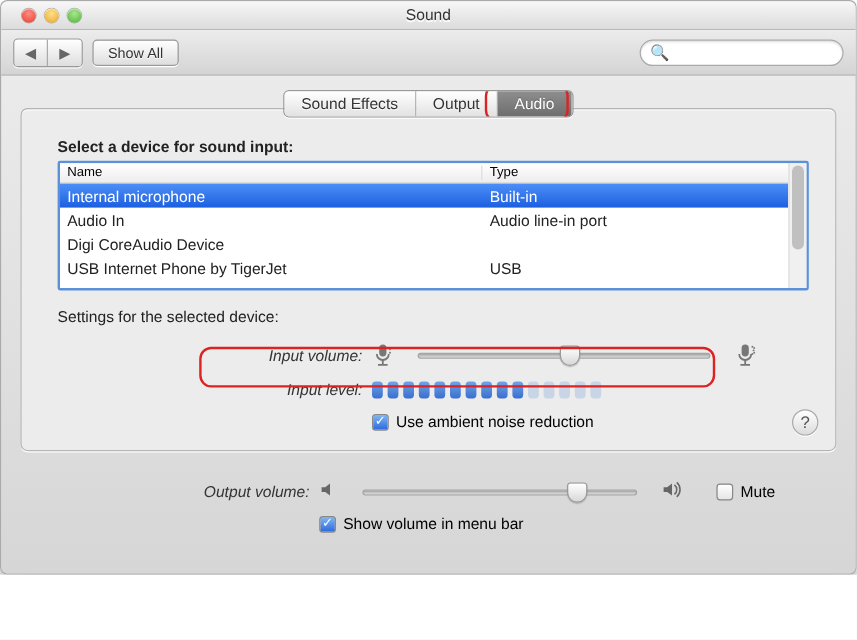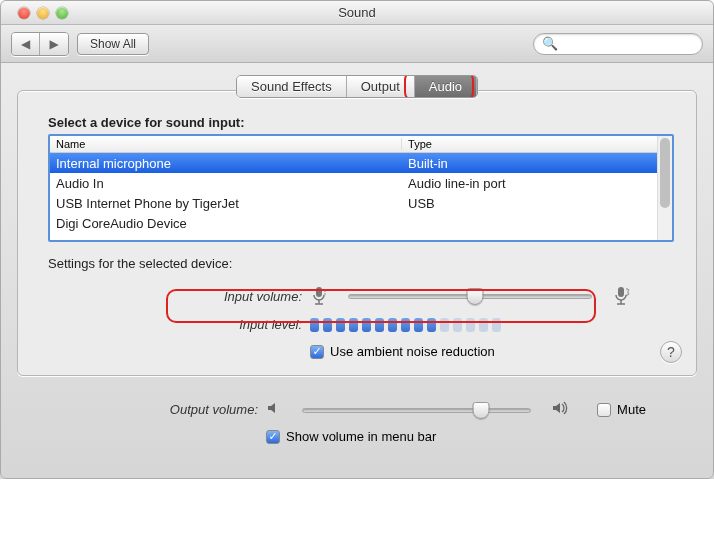--- a/index.html
+++ b/index.html
@@ -356,26 +356,26 @@
           </div>
           <div class="dev-row selected">
             <div class="col-name">Internal microphone</div>
             <div class="col-type">Built-in</div>
           </div>
           <div class="dev-row">
             <div class="col-name">Audio In</div>
             <div class="col-type">Audio line-in port</div>
           </div>
           <div class="dev-row">
+            <div class="col-name">Digi CoreAudio Device</div>
+            <div class="col-type"></div>
+          </div>
+          <div class="dev-row">
             <div class="col-name">USB Internet Phone by TigerJet</div>
             <div class="col-type">USB</div>
-          </div>
-          <div class="dev-row">
-            <div class="col-name">Digi CoreAudio Device</div>
-            <div class="col-type"></div>
           </div>
         </div>
         <div class="dev-scroll">
           <div class="dev-scroll-thumb"></div>
         </div>
       </div>
 
       <div class="settings-label">Settings for the selected device:</div>
 
       <div style="position:relative;">

